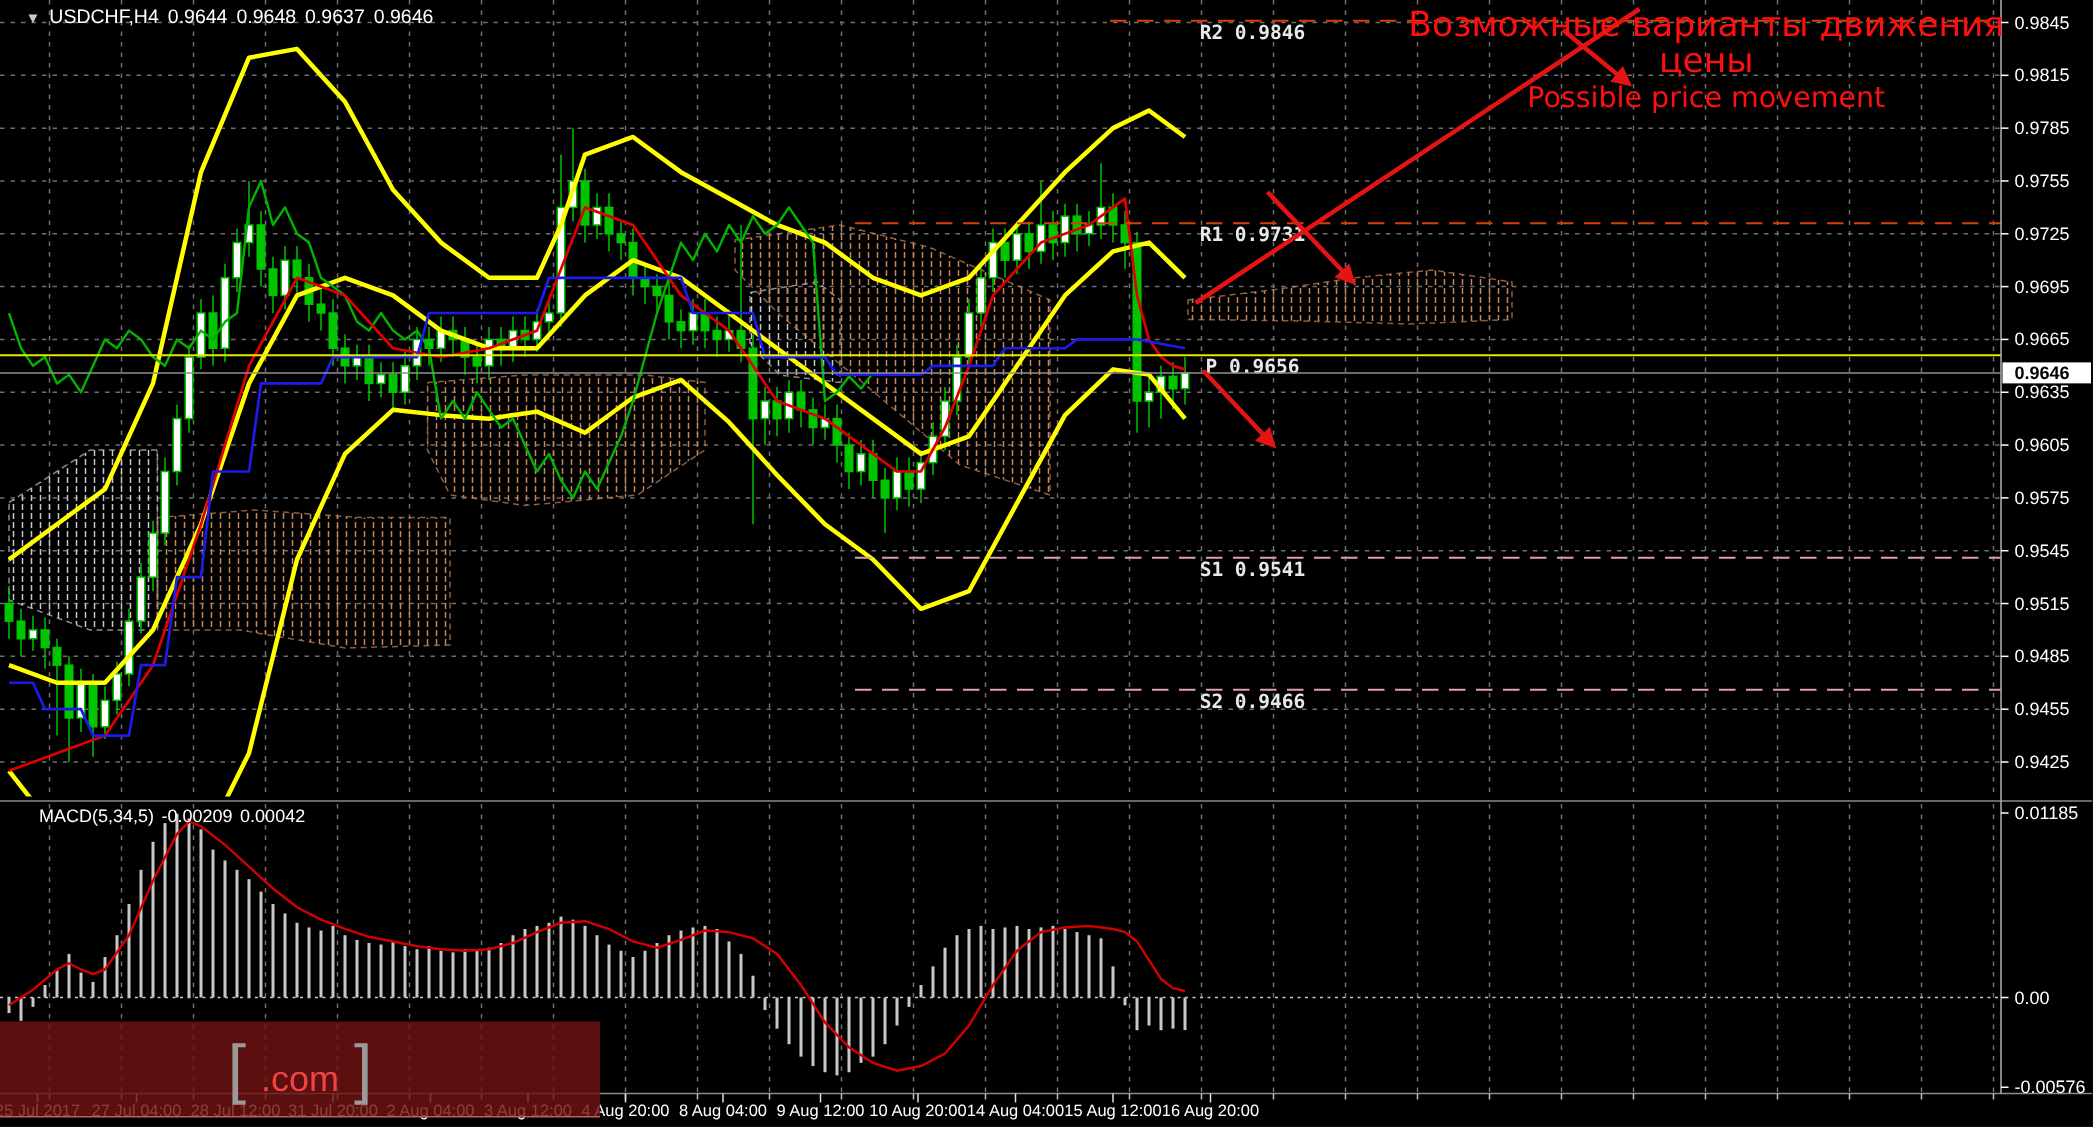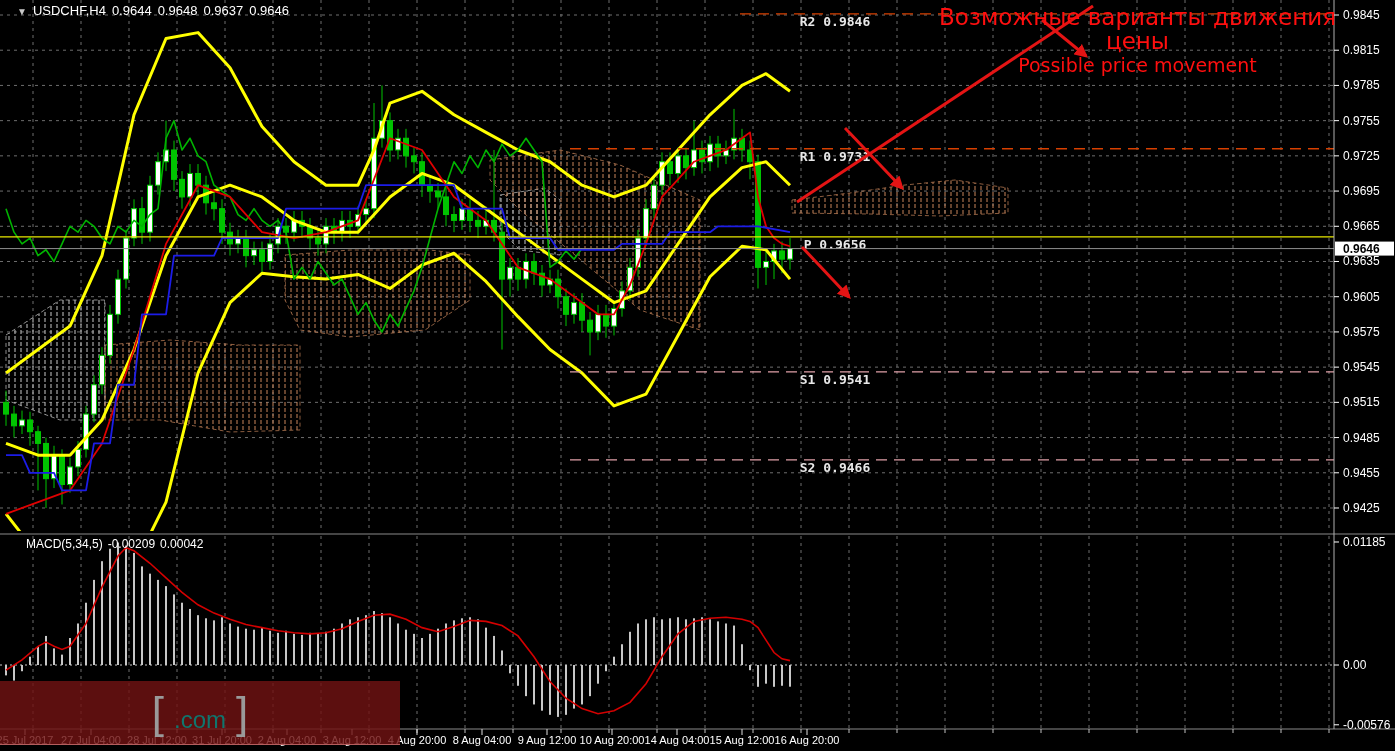--- a/index.html
+++ b/index.html
@@ -13,21 +13,21 @@
               color:#ff0f0f;font-family:"DejaVu Sans",sans-serif;line-height:1.05;}
   .annotation .l1{font-size:23px;}
   .annotation .l2{font-size:19px;margin-top:3px;}
   .macd-label{position:absolute;left:5px;top:537px;color:#fff;font-size:12px;z-index:5;white-space:nowrap;margin-left:21px;}
   .macd-label span{margin-right:5px;}
   .watermark{position:absolute;left:0;top:681px;width:400px;height:63px;z-index:7;
              background:rgba(112,18,18,0.82);border-bottom:1px solid rgba(255,160,160,0.55);
              display:flex;align-items:center;justify-content:center;color:#a8a8a8;}
   .watermark .br{font-size:44px;font-weight:300;color:#9a9a9a;margin:0 10px;}
   .watermark .main{font-size:37px;letter-spacing:1px;color:#b0b0b0;}
-  .watermark .suffix{font-size:24px;color:#0f766e;align-self:flex-end;margin-bottom:10px;text-align:center;}
+  .watermark .suffix{font-size:24px;color:#ef4444;align-self:flex-end;margin-bottom:10px;text-align:center;}
 </style>
 </head>
 <body>
 
 <div id="window">
 
   <svg id="chart-svg" width="1395" height="751">
       <defs>
         <pattern id="hO" patternUnits="userSpaceOnUse" width="6" height="6">
           <line x1="3" y1="0" x2="3" y2="4" stroke="#c8855a" stroke-width="1"></line>

